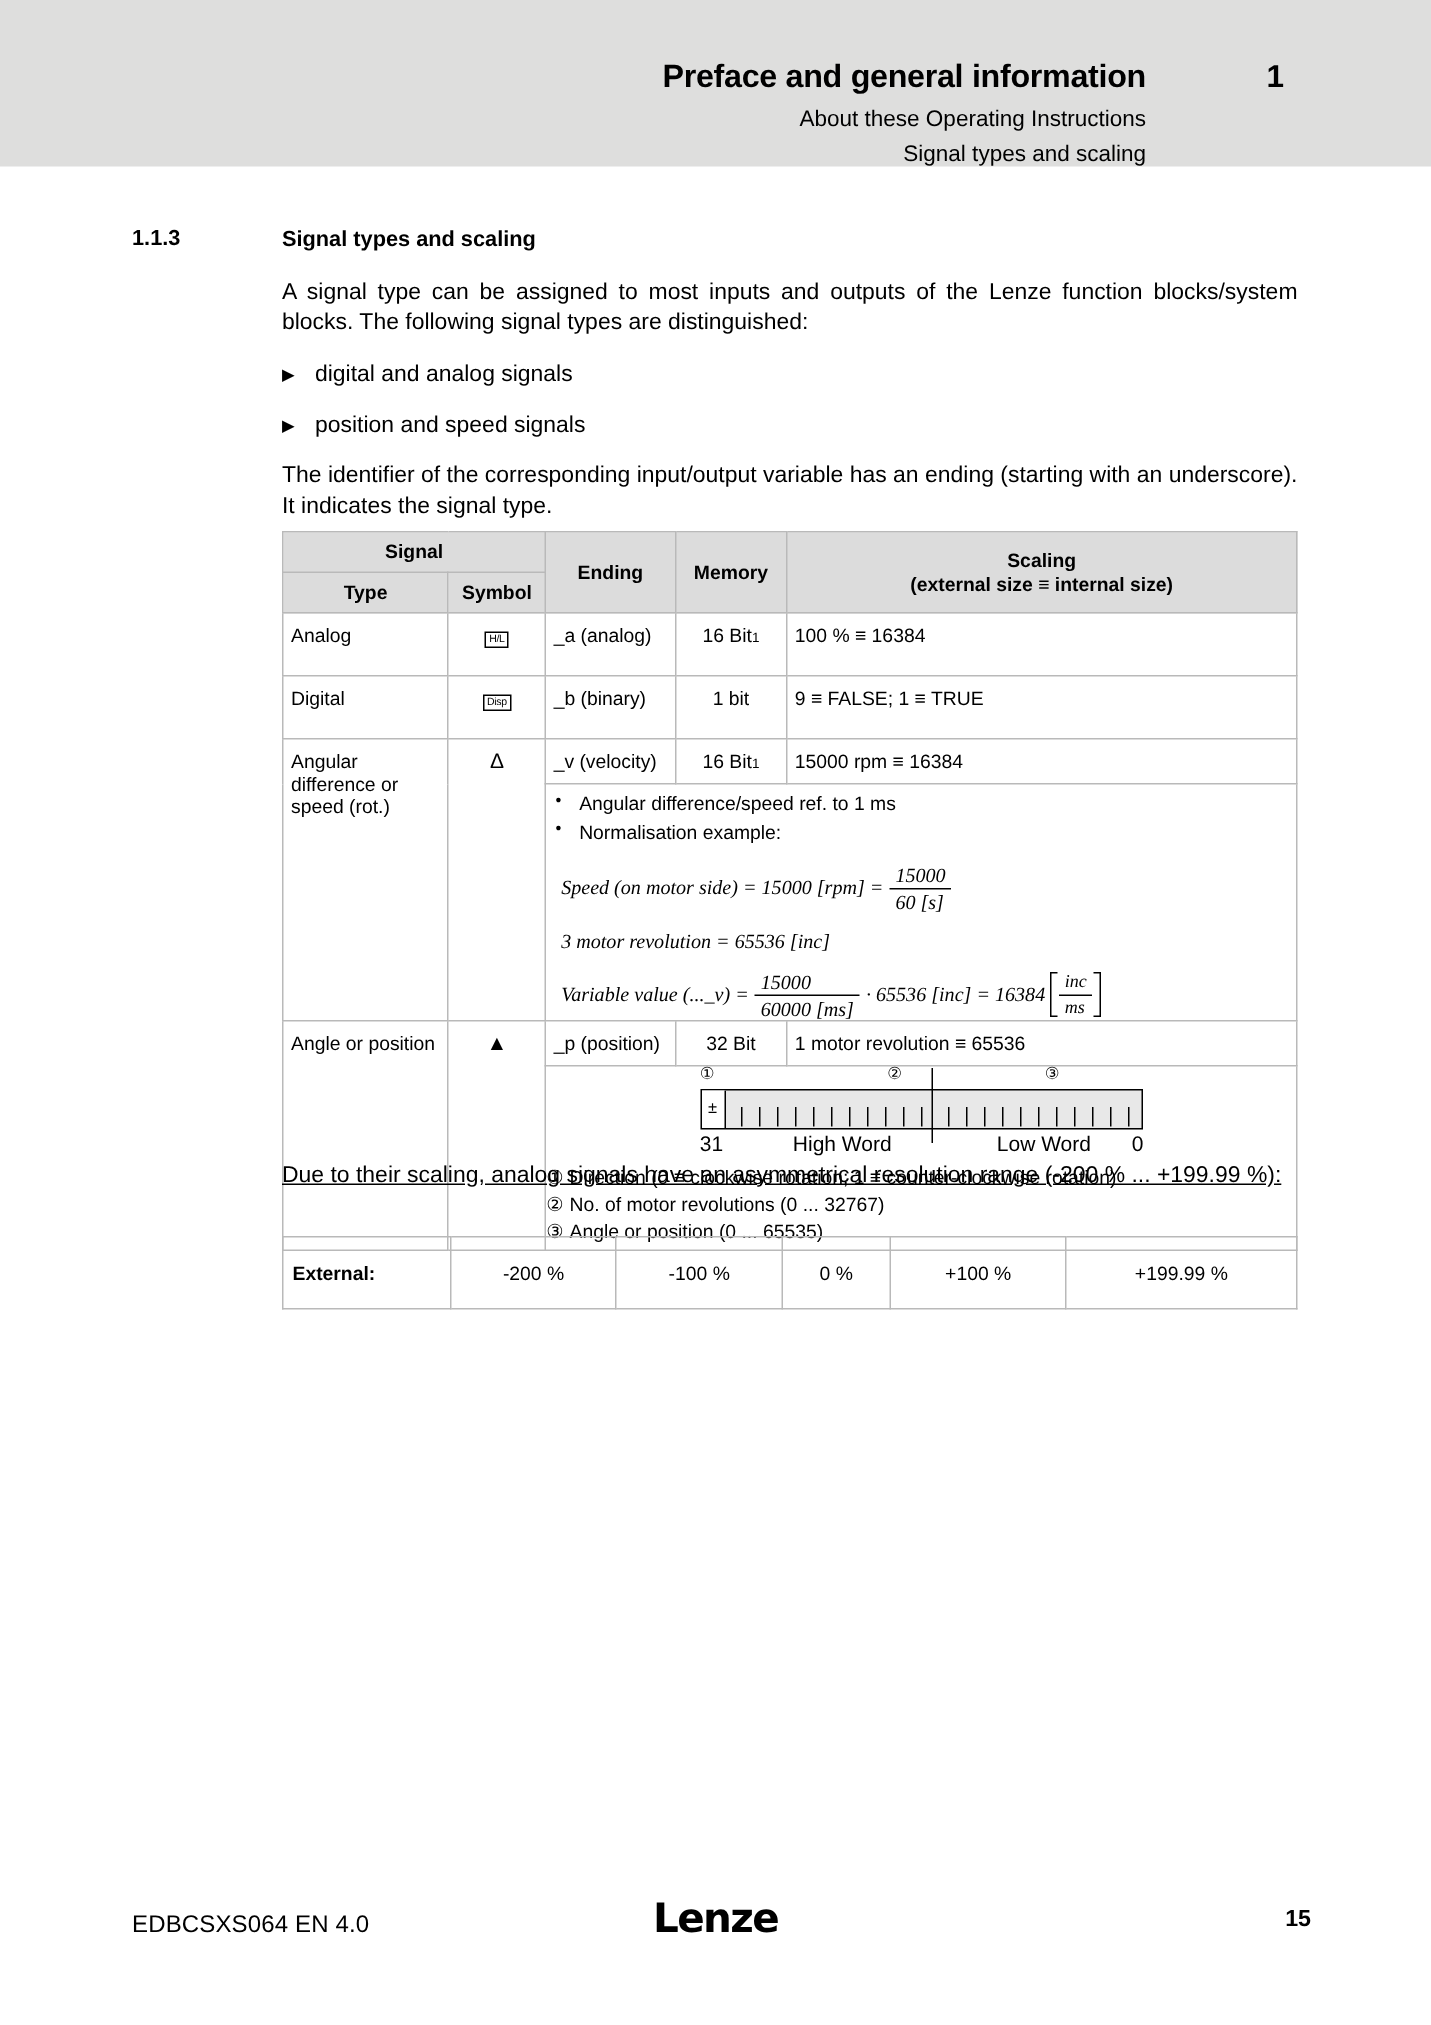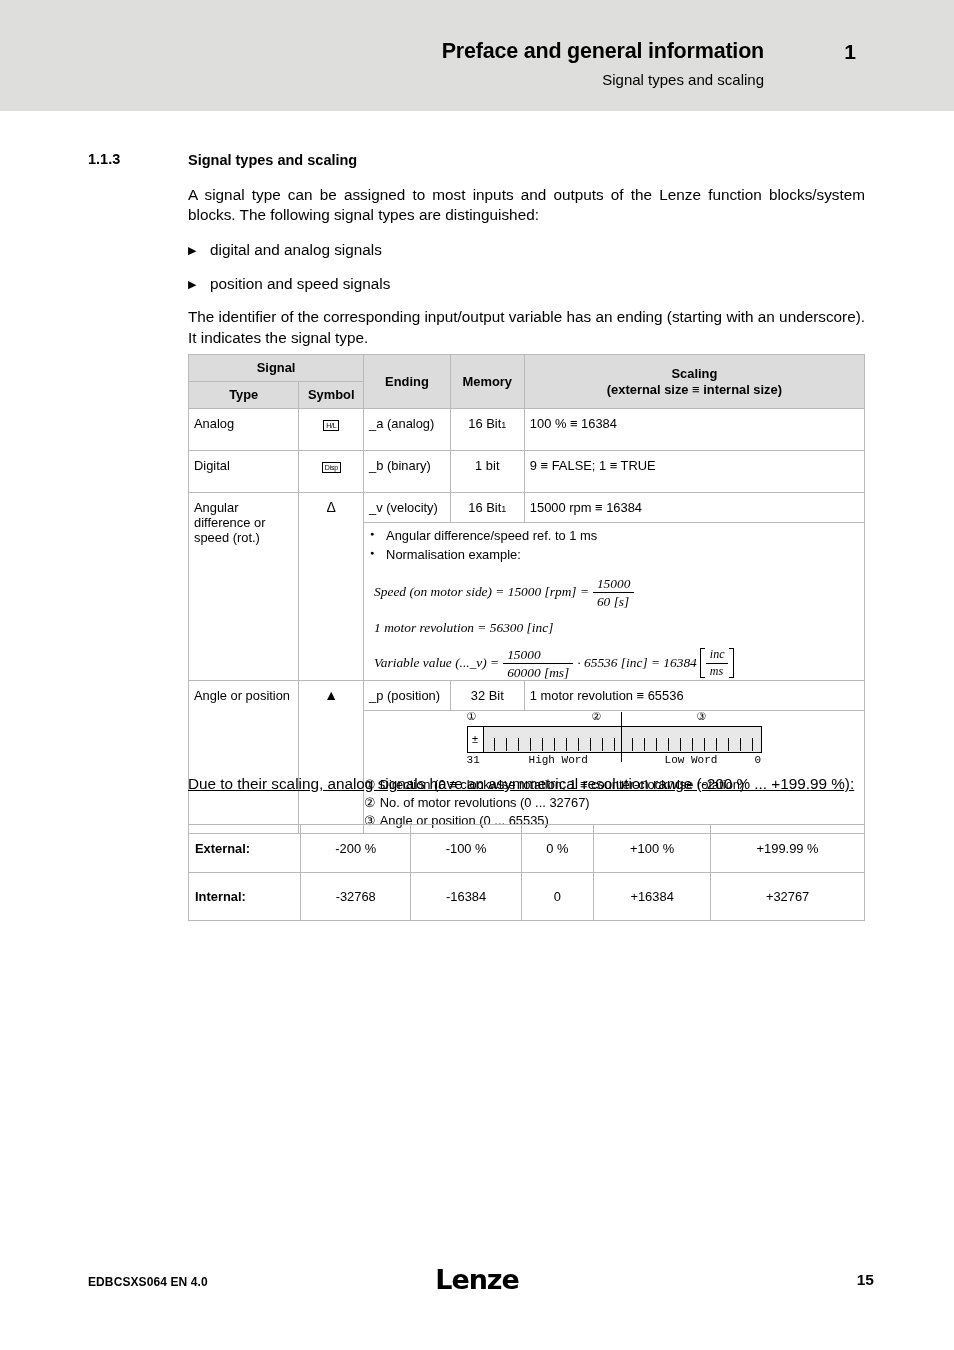--- a/index.html
+++ b/index.html
@@ -252,22 +252,21 @@
   .midline {
     position: absolute;
     top: -15px;
     bottom: -10px;
     width: 1.3px;
     background: #000;
   }
   .bitlabels {
     position: relative;
     height: 14px;
-    font-size: 11px;
-    font-family: Liberation Mono, monospace;
+    font-size: 14px;
   }
   .bitlabels span { position: absolute; top: 1px; }
 
   .notes {
     margin: 9px 0 2px 0;
     padding-left: 0;
   }
   .note-li {
     font-size: 12.9px;
     line-height: 1.42;
@@ -310,23 +309,22 @@
     position: absolute;
     left: 0;
     top: 1262px;
     width: 954px;
     height: 50px;
   }
   .foot-id {
     position: absolute;
     left: 88px;
     top: 13px;
-    font-size: 12px;
+    font-size: 16px;
     letter-spacing: 0.1px;
-    font-weight: bold;
   }
   .foot-logo {
     position: absolute;
     left: 50%;
     transform: translateX(-50%);
     top: 2px;
     font-size: 27px;
     font-weight: bold;
     letter-spacing: -1.1px;
     font-family: "DejaVu Sans", sans-serif;
@@ -338,20 +336,21 @@
     font-size: 15.5px;
     font-weight: bold;
   }
 </style>
 </head>
 <body>
 
 <div class="header-banner">
   <div class="header-inner">
     <div class="hdr-title">Preface and general information</div>
+    <div class="hdr-sub1">About these Operating Instructions</div>
     <div class="hdr-sub2">Signal types and scaling</div>
   </div>
   <div class="hdr-chapno">1</div>
 </div>
 
 <div class="page">
 
   <div class="sec-row">
     <span class="sec-num">1.1.3</span><span class="sec-title">Signal types and scaling</span>
   </div>
@@ -433,21 +432,21 @@
 
           <div class="formula indent">
             <span>Speed (on motor side)  =  15000 [rpm]  =</span>
             <span class="frac">
               <span class="num">15000</span>
               <span class="den">60 [s]</span>
             </span>
           </div>
 
           <div class="formula indent">
-            <span>1 motor revolution  =  56300 [inc]</span>
+            <span>3 motor revolution  =  65536 [inc]</span>
           </div>
 
           <div class="formula indent">
             <span>Variable value (..._v)  =</span>
             <span class="frac">
               <span class="num">15000</span>
               <span class="den">60000 [ms]</span>
             </span>
             <span>·  65536 [inc]  =  16384</span>
             <span class="brk">
@@ -540,28 +539,20 @@
   <table class="ei-table">
     <tbody>
       <tr>
         <td class="lbl">External:</td>
         <td>-200 %</td>
         <td>-100 %</td>
         <td>0 %</td>
         <td>+100 %</td>
         <td>+199.99 %</td>
       </tr>
-      <tr>
-        <td class="lbl">Internal:</td>
-        <td>-32768</td>
-        <td>-16384</td>
-        <td>0</td>
-        <td>+16384</td>
-        <td>+32767</td>
-      </tr>
     </tbody>
   </table>
 
 </div>
 
 <div class="footer">
   <div class="foot-id">EDBCSXS064  EN  4.0</div>
   <div class="foot-logo">Lenze</div>
   <div class="foot-page">15</div>
 </div>

